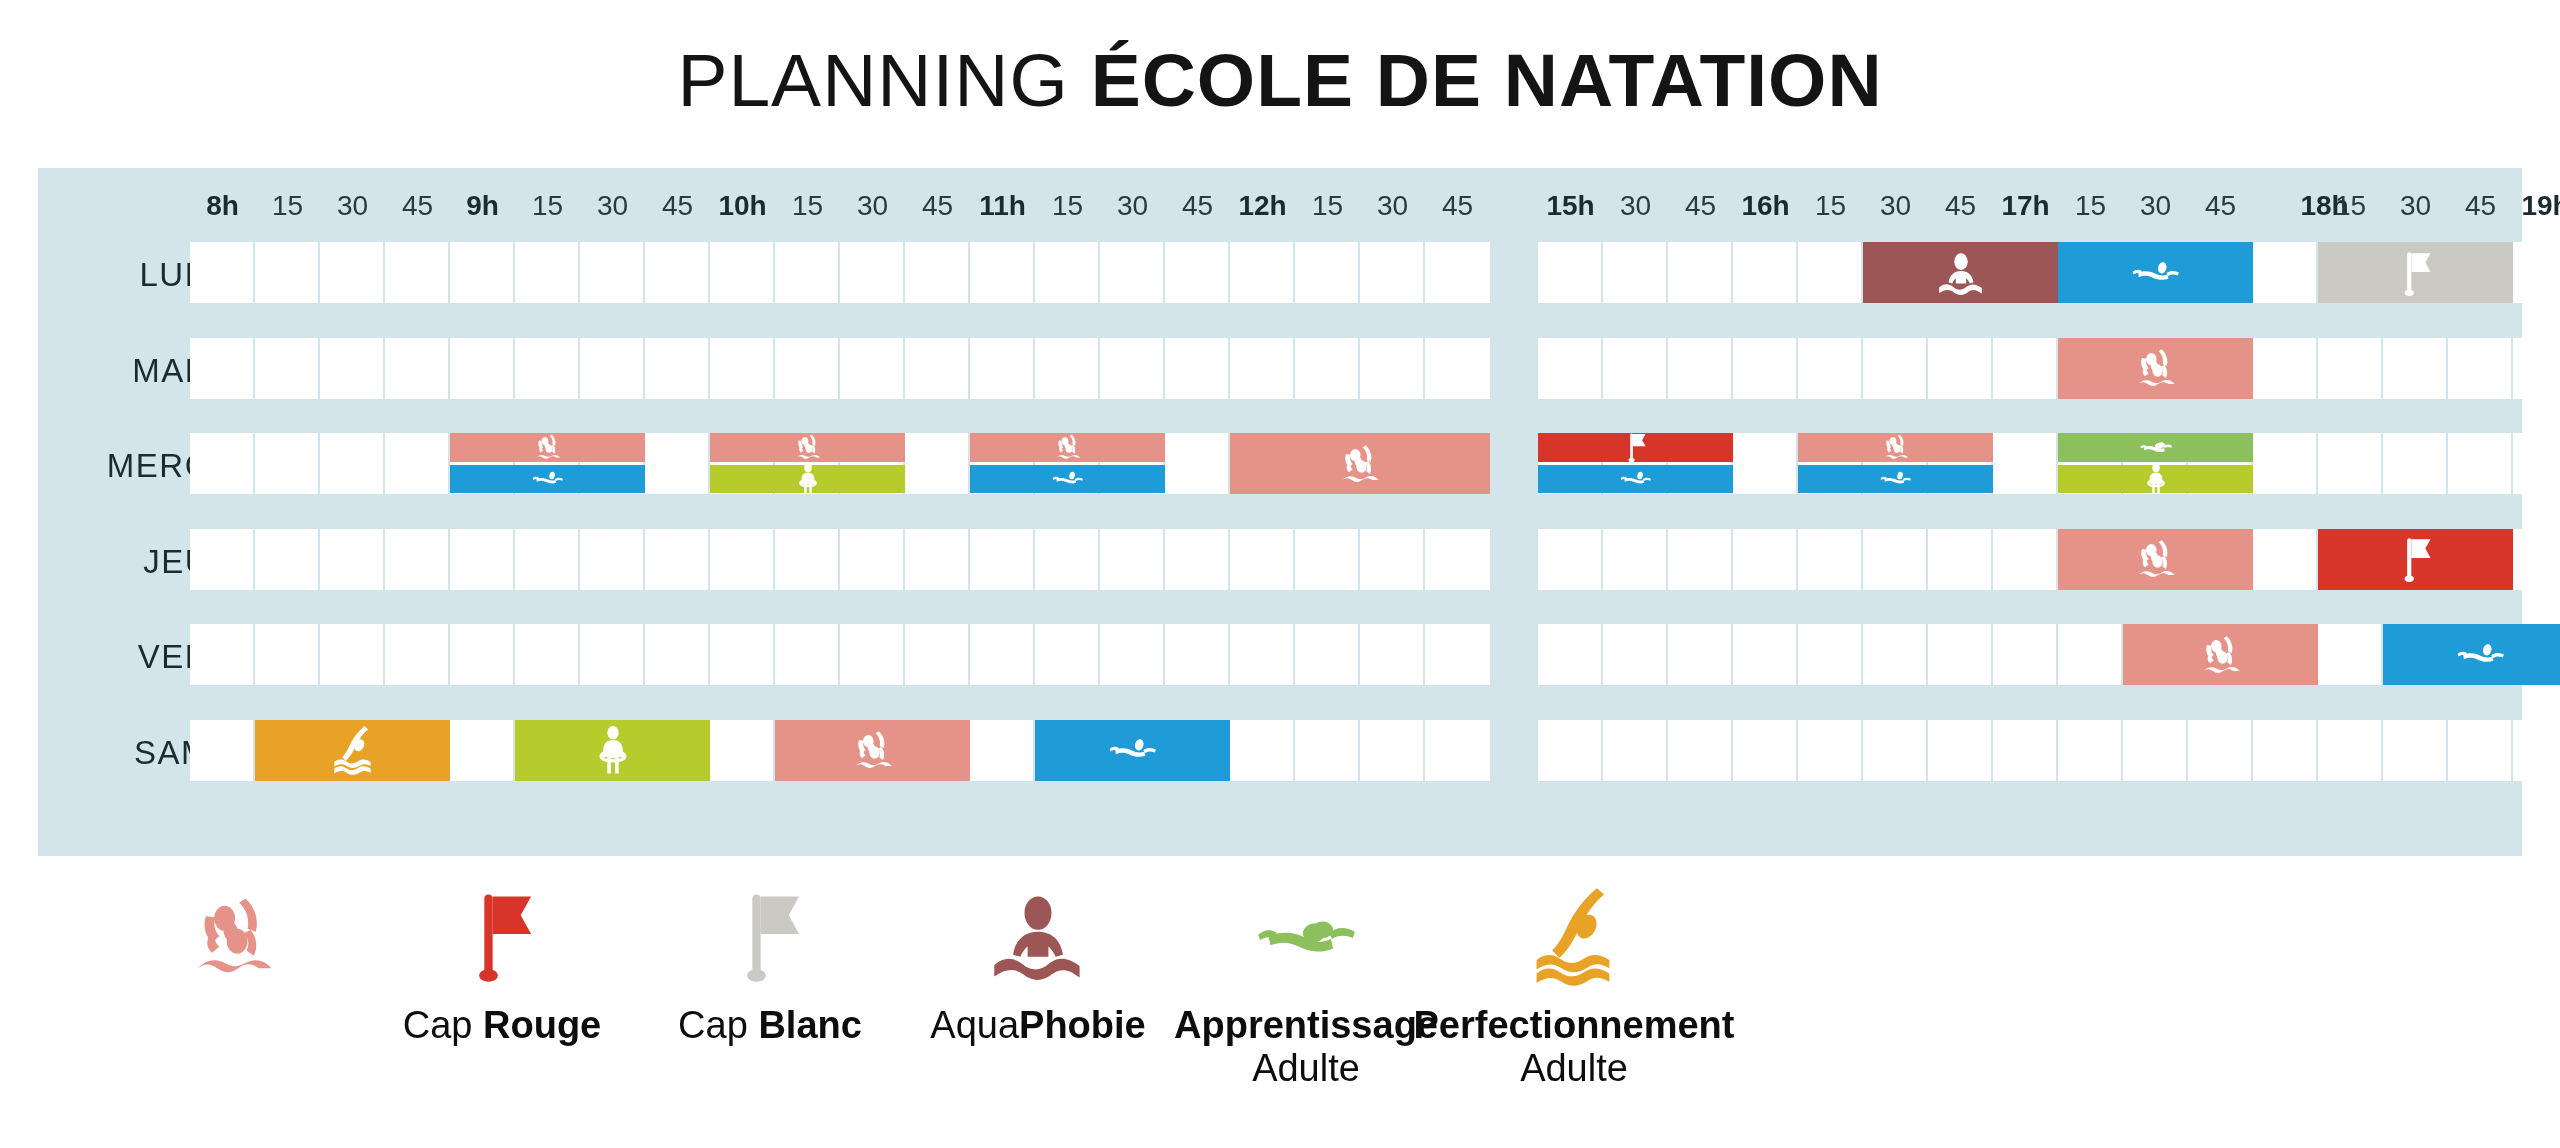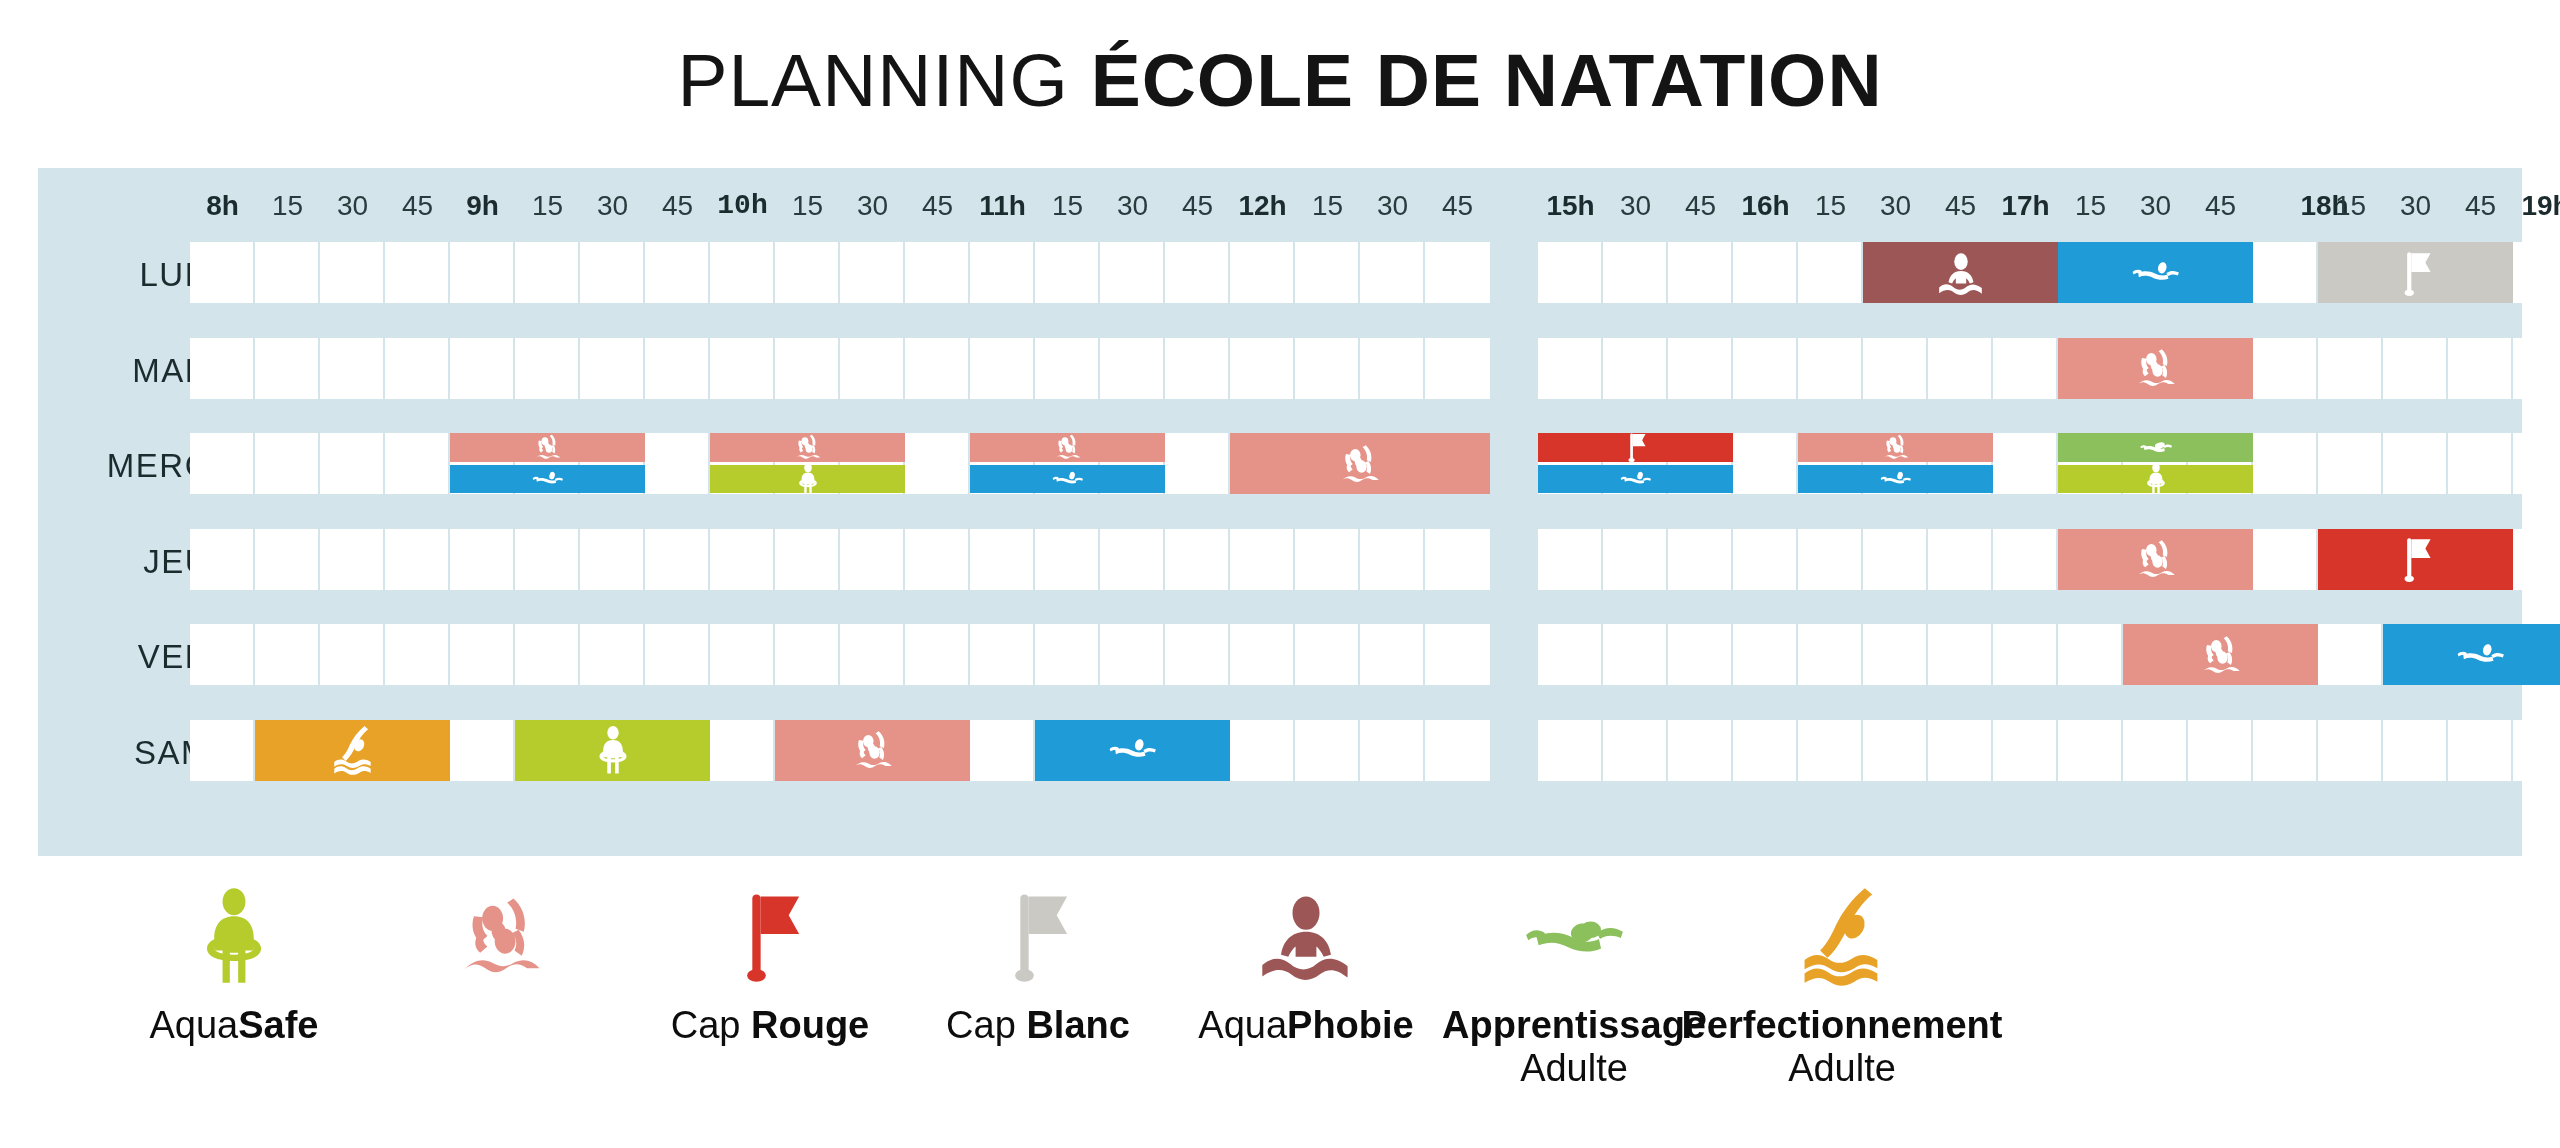--- a/index.html
+++ b/index.html
@@ -105,21 +105,21 @@
 <div id="schedule-panel">
   <div id="ticks-morning" class="tick-row" style="left: 152px;">
       <div class="tick hour" style="left: 0px;">8h</div>
       <div class="tick min" style="left: 65px;">15</div>
       <div class="tick min" style="left: 130px;">30</div>
       <div class="tick min" style="left: 195px;">45</div>
       <div class="tick hour" style="left: 260px;">9h</div>
       <div class="tick min" style="left: 325px;">15</div>
       <div class="tick min" style="left: 390px;">30</div>
       <div class="tick min" style="left: 455px;">45</div>
-      <div class="tick hour" style="left: 520px; font-family: Liberation Mono, monospace;">10h</div>
+      <div class="tick hour" style="left: 520px;">10h</div>
       <div class="tick min" style="left: 585px;">15</div>
       <div class="tick min" style="left: 650px;">30</div>
       <div class="tick min" style="left: 715px;">45</div>
       <div class="tick hour" style="left: 780px;">11h</div>
       <div class="tick min" style="left: 845px;">15</div>
       <div class="tick min" style="left: 910px;">30</div>
       <div class="tick min" style="left: 975px;">45</div>
       <div class="tick hour" style="left: 1040px;">12h</div>
       <div class="tick min" style="left: 1105px;">15</div>
       <div class="tick min" style="left: 1170px;">30</div>
@@ -718,31 +718,20 @@
       </svg>
         </span>
       </div>
     </div>
 </div>
 
 <div id="legend">
     <div class="legend-item">
       <div class="legend-icon">
       <svg width="104" height="104" viewBox="0 0 100 100">
-        <ellipse cx="50" cy="17" rx="11" ry="13" fill="#b5cc2c"></ellipse>
-        <path d="M50 31 C37 31 31 40 31 52 L31 64 L39 64 L39 95 L46 95 L46 66 L54 66 L54 95 L61 95 L61 64 L69 64 L69 52 C69 40 63 31 50 31 Z" fill="#b5cc2c"></path>
-        <path d="M50 50 C33 50 24 55 24 62 C24 69 33 74 50 74 C67 74 76 69 76 62 C76 55 67 50 50 50 Z
-                 M50 56 C62 56 69 59 69 62 C69 65 62 68 50 68 C38 68 31 65 31 62 C31 59 38 56 50 56 Z" fill="#b5cc2c"></path>
-      </svg>
-      </div>
-      <div class="legend-label"><span class="l">Aqua</span><span class="b">Safe</span></div>
-    </div>
-    <div class="legend-item">
-      <div class="legend-icon">
-      <svg width="104" height="104" viewBox="0 0 100 100">
         <g fill="#e59288">
           <ellipse cx="41" cy="33" rx="10" ry="12"></ellipse>
           <ellipse cx="53" cy="55" rx="10" ry="12"></ellipse>
           <path d="M23 31 C20 40 22 50 29 56 L36 50 C31 45 30 38 32 32 Z"></path>
           <path d="M61 14 C70 22 74 34 71 46 L63 43 C65 34 62 24 55 18 Z"></path>
           <path d="M26 50 C23 56 24 62 29 66 L36 60 C32 57 31 53 33 50 Z"></path>
           <path d="M66 44 C72 52 73 61 69 69 L62 64 C65 58 64 52 60 47 Z"></path>
           <ellipse cx="47" cy="46" rx="7" ry="10" transform="rotate(-12 47 46)"></ellipse>
           <path d="M14 82 C21 76 27 76 34 81 C41 86 47 86 54 81 C61 76 67 76 74 81 L86 81
                    C79 73 70 71 61 76 C54 80 48 80 41 76 C32 71 23 73 14 82 Z"></path>

